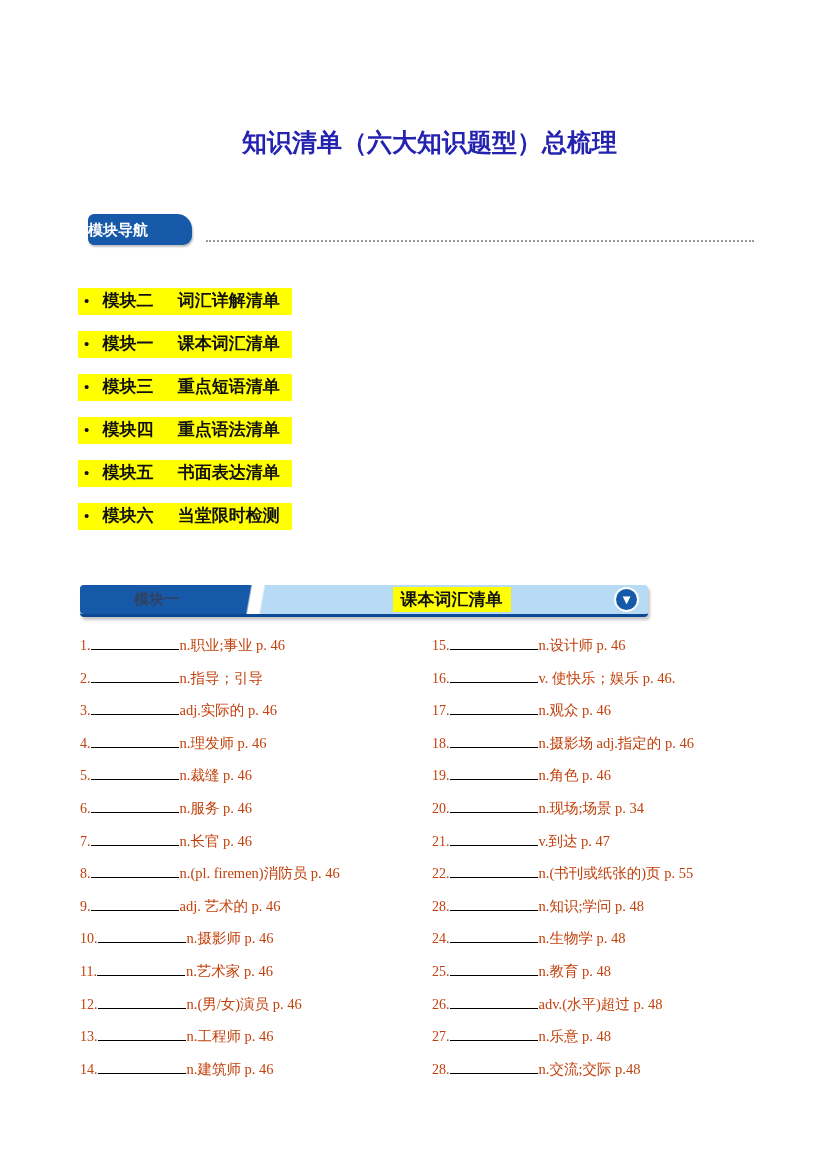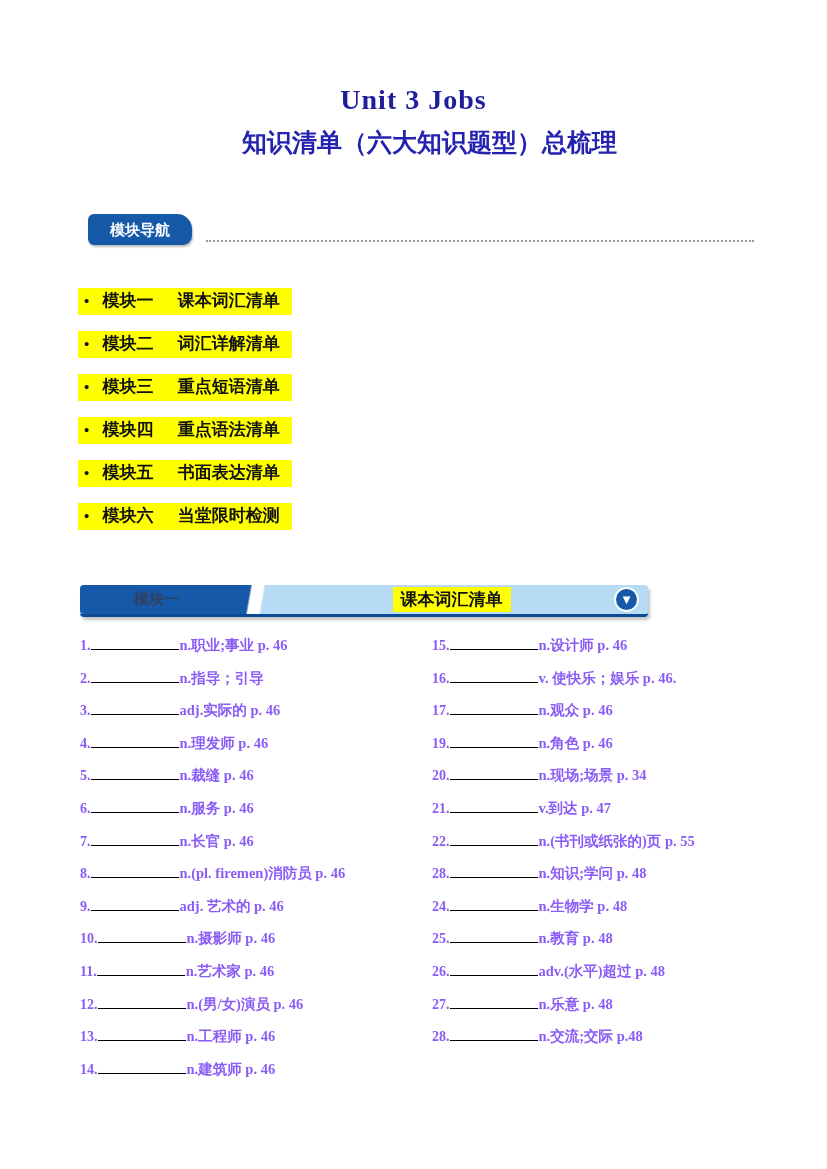--- a/index.html
+++ b/index.html
@@ -12,21 +12,21 @@
     position:absolute; top:84px; left:0; width:100%; text-align:center;
     font-size:28px; font-weight:bold; color:#1e1d9c; letter-spacing:1px;
   }
   .page-subtitle {
     position:absolute; top:126px; left:0; width:100%; text-align:center;
     font-size:25px; font-weight:bold; color:#2423b0;margin-left:16px;
   }
   .nav-badge {
     position:absolute; left:88px; top:214px; width:104px; height:31px;
     background:#1659a9; color:#ffffff; font-size:15px; font-weight:bold;
-    line-height:31px; text-align:center;
+    line-height:31px; 
     border-radius:6px 15px 9px 6px;
     box-shadow:1px 2px 2px rgba(0,0,0,0.25);
     font-family:"Liberation Sans","DejaVu Sans",sans-serif;
   }
   .dashed-divider {
     position:absolute; left:206px; top:240px; width:548px; height:0;
     border-top:2px dotted #9a9a9a;
   }
   .module-nav-list {
     position:absolute; left:78px; top:288px;
@@ -69,50 +69,49 @@
     cursor:default;
     font-family:"DejaVu Sans",sans-serif;
   }
   .vocab {
     position:absolute; left:80px; top:629px; width:700px; display:flex;
   }
   .vocab-col-left  { width:348px; }
   .vocab-col-right { width:352px;margin-left:8px; }
   .vocab-item {
     height:32.6px; line-height:32.6px; white-space:nowrap;
-    font-size:14.5px; color:#8b5cf6;font-weight:bold;
+    font-size:14.5px; color:#c2410c;
   }
   .v-num { font-size:14px; }
   .v-blank {
     display:inline-block; width:88px; height:1em;
     border-bottom:1px solid #000000; vertical-align:baseline;
   }
   .v-text { margin-left:1px; }
 </style>
 </head>
 <body>
 
 <div class="page">
 
-  <div class="page-title">Unit 3 Jobs</div>
   <div class="page-subtitle">知识清单（六大知识题型）总梳理</div>
 
   <div class="nav-badge">模块导航</div>
   <div class="dashed-divider"></div>
 
   <div class="module-nav-list">
       <div class="nav-item">
     <span class="bullet">•</span>
+    <span class="nav-name">模块二</span>
+    <span class="nav-desc">词汇详解清单</span>
+  </div>
+      <div class="nav-item">
+    <span class="bullet">•</span>
     <span class="nav-name">模块一</span>
     <span class="nav-desc">课本词汇清单</span>
-  </div>
-      <div class="nav-item">
-    <span class="bullet">•</span>
-    <span class="nav-name">模块二</span>
-    <span class="nav-desc">词汇详解清单</span>
   </div>
       <div class="nav-item">
     <span class="bullet">•</span>
     <span class="nav-name">模块三</span>
     <span class="nav-desc">重点短语清单</span>
   </div>
       <div class="nav-item">
     <span class="bullet">•</span>
     <span class="nav-name">模块四</span>
     <span class="nav-desc">重点语法清单</span>
@@ -186,20 +185,23 @@
         <div class="vocab-item">
     <span class="v-num">15.</span><span class="v-blank"></span><span class="v-text">n.设计师 p. 46</span>
   </div>
         <div class="vocab-item">
     <span class="v-num">16.</span><span class="v-blank"></span><span class="v-text">v. 使快乐；娱乐 p. 46.</span>
   </div>
         <div class="vocab-item">
     <span class="v-num">17.</span><span class="v-blank"></span><span class="v-text">n.观众 p. 46</span>
   </div>
         <div class="vocab-item">
+    <span class="v-num">18.</span><span class="v-blank"></span><span class="v-text">n.摄影场 adj.指定的 p. 46</span>
+  </div>
+        <div class="vocab-item">
     <span class="v-num">19.</span><span class="v-blank"></span><span class="v-text">n.角色 p. 46</span>
   </div>
         <div class="vocab-item">
     <span class="v-num">20.</span><span class="v-blank"></span><span class="v-text">n.现场;场景 p. 34</span>
   </div>
         <div class="vocab-item">
     <span class="v-num">21.</span><span class="v-blank"></span><span class="v-text">v.到达 p. 47</span>
   </div>
         <div class="vocab-item">
     <span class="v-num">22.</span><span class="v-blank"></span><span class="v-text">n.(书刊或纸张的)页 p. 55</span>

